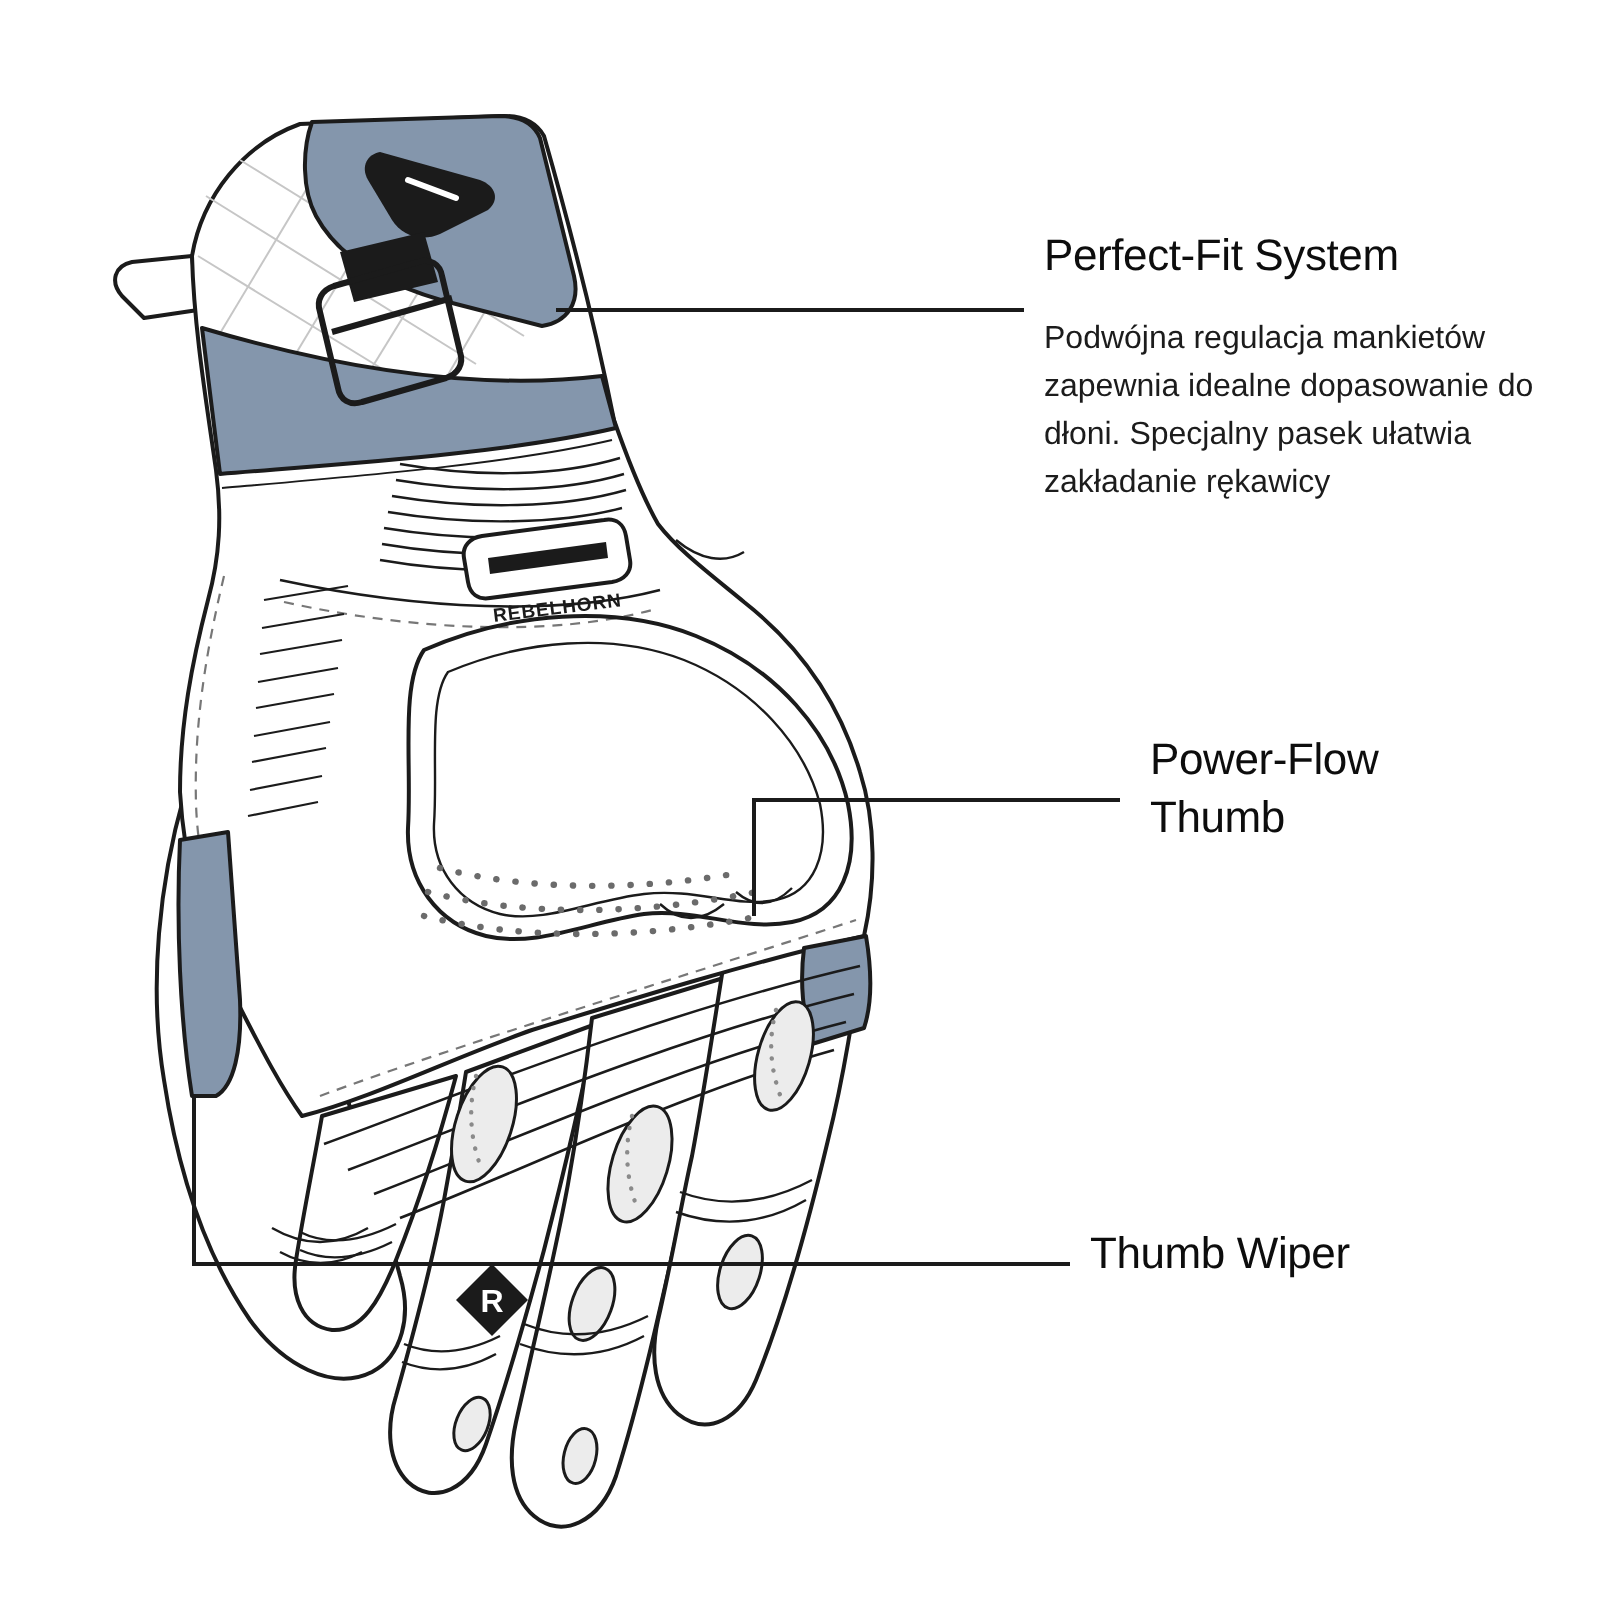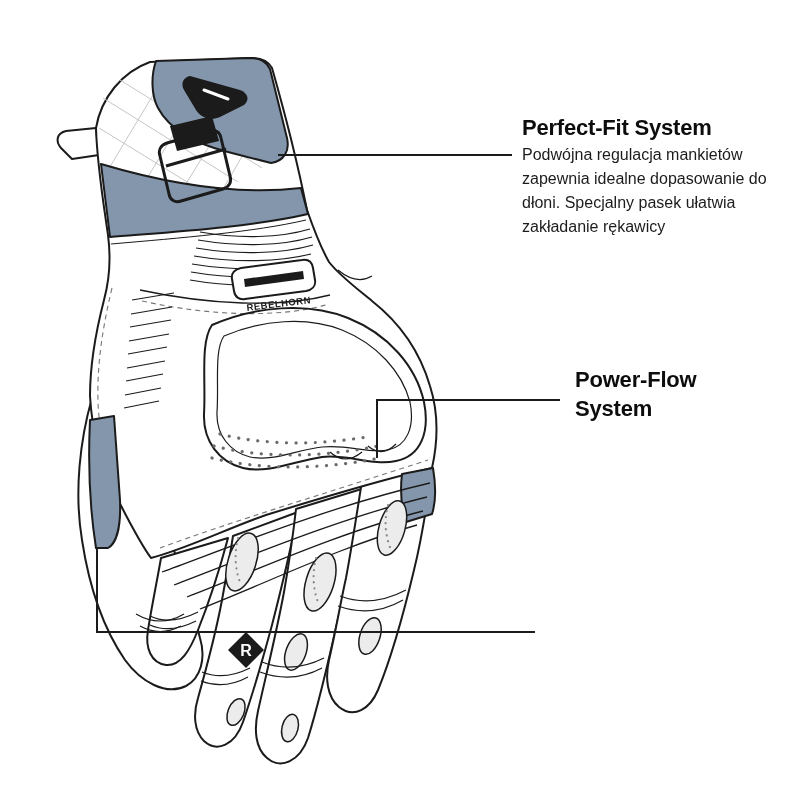--- a/index.html
+++ b/index.html
@@ -4,22 +4,22 @@
 <style>
   *{margin:0;padding:0;box-sizing:border-box}
   html,body{background:#fff}
   body{font-family:"Liberation Sans",sans-serif;-webkit-font-smoothing:antialiased}
   .stage{position:relative;width:800px;height:800px;margin:0 auto;background:var(--background,#ffffff);overflow:hidden}
   .stage > svg{position:absolute;left:0;top:0}
   svg text{font-family:"Liberation Sans",sans-serif}
   .fill-accent{fill:var(--accent,#8496AC)}
   .fill-ink{fill:var(--ink,#1b1b1b)}
   .callout{position:absolute;color:#1c1c1c}
-  .callout h2{font-size:22px;font-weight:700;line-height:1.3;color:#0d0d0d;letter-spacing:-0.2px}
-  .callout p{font-size:16px;line-height:1.5;color:#1c1c1c}
+  .callout h2{font-size:22px;font-weight:400;line-height:1.3;color:#0d0d0d;letter-spacing:-0.2px}
+  .callout p{margin-top:15px;font-size:16px;line-height:1.5;color:#1c1c1c}
   #callout-1{left:522px;top:114px;width:250px}
   #callout-2{left:575px;top:366px;width:222px}
   #callout-2 h2{width:175px}
   #callout-3{left:545px;top:613px;width:240px}
 </style>
 </head>
 <body>
 
 <div class="stage">
 
@@ -161,19 +161,20 @@
       <path d="M535,632 L97,632 L97,548"></path>
     </g>
   </svg>
 
   <div class="callout" id="callout-1">
     <h2>Perfect-Fit System</h2>
     <p>Podwójna regulacja mankietów zapewnia idealne dopasowanie do dłoni. Specjalny pasek ułatwia zakładanie rękawicy</p>
   </div>
 
   <div class="callout" id="callout-2">
-    <h2>Power-Flow System</h2>
+    <h2>Power-Flow Thumb</h2>
   </div>
 
   <div class="callout" id="callout-3">
+    <h2>Thumb Wiper</h2>
   </div>
 
 </div>
 
 </body></html>

